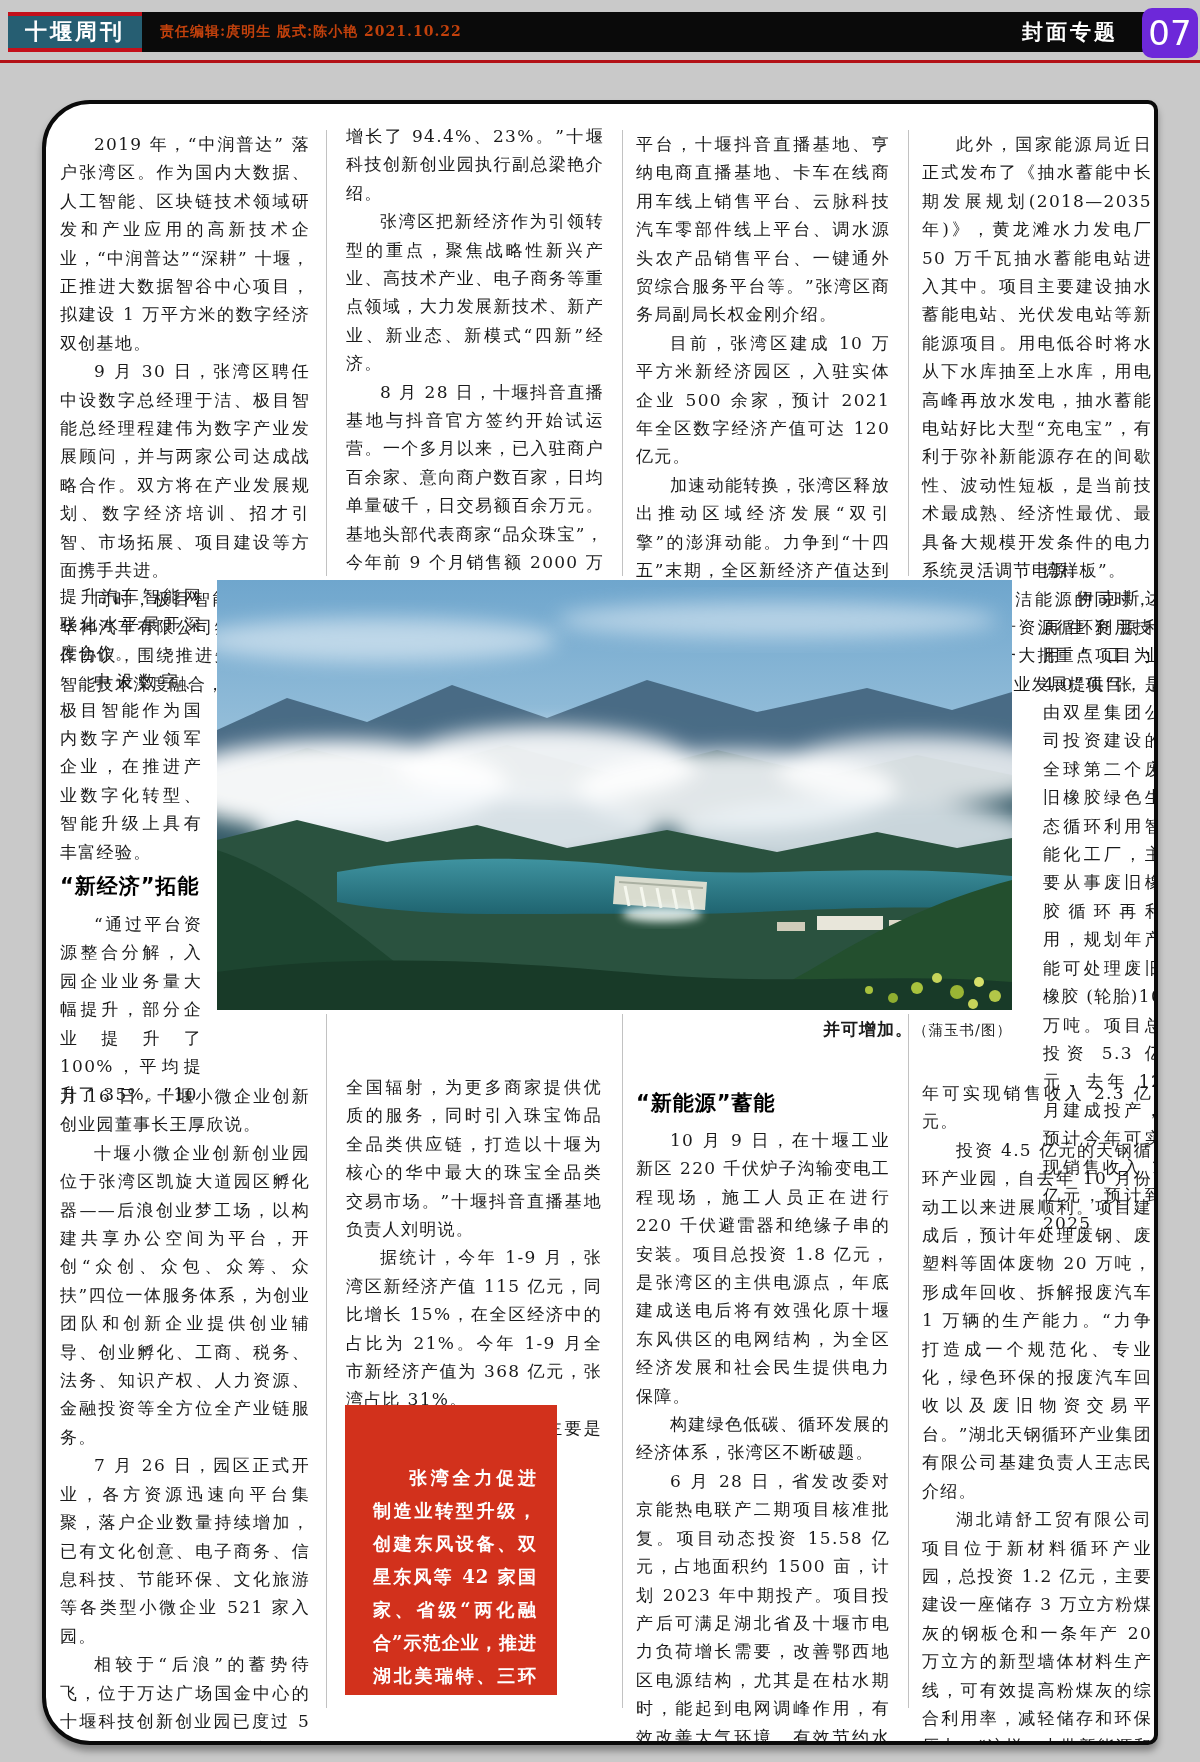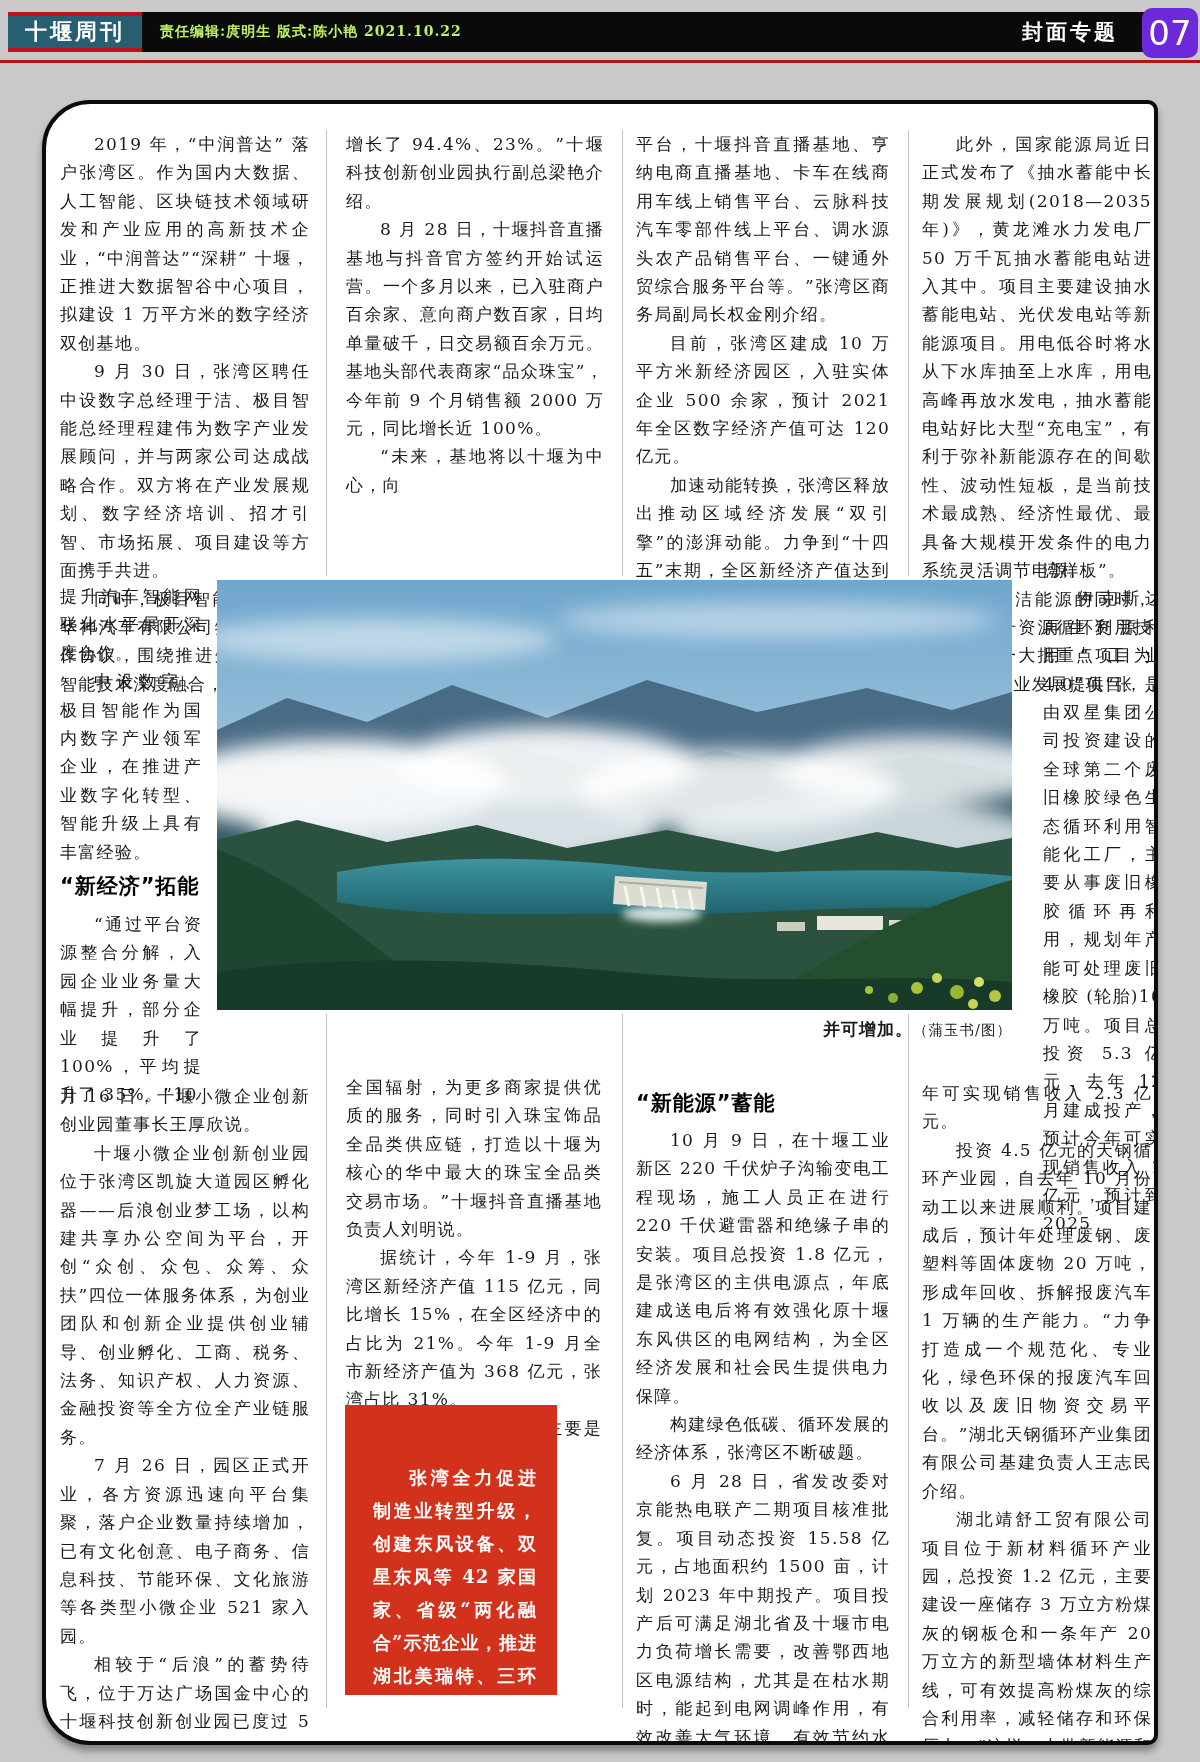--- a/index.html
+++ b/index.html
@@ -12,21 +12,21 @@
   
   .topbar{position:absolute;left:8px;top:12px;width:1188px;height:40px;background:#0a0a0a;}
   .masthead{
     position:absolute;left:0;top:0;width:134px;height:40px;box-sizing:border-box;
     background:#265e72;border-top:4px solid #c3101b;border-bottom:4px solid #c3101b;
     display:flex;align-items:center;justify-content:center;
   }
   .masthead span{color:#fff;font-weight:bold;font-size:22px;letter-spacing:3px;}
   .editor{
     position:absolute;left:152px;top:0;height:40px;display:flex;align-items:center;
-    color:#bef264;font-size:14px;font-weight:bold;letter-spacing:1px;
+    color:#c2410c;font-size:14px;font-weight:bold;letter-spacing:1px;
   }
   .section{
     position:absolute;right:78px;top:0;height:40px;display:flex;align-items:center;
     color:#fff;font-size:21px;font-weight:bold;letter-spacing:3px;
     font-family:"DejaVu Sans","Liberation Sans",sans-serif;
   }
   .pagenum{
     position:absolute;left:1142px;top:8px;width:56px;height:50px;
     background:#6d28d9;border-radius:10px;color:#fff;
     display:flex;align-items:center;justify-content:center;
@@ -106,22 +106,23 @@
       <p class="ind">“通过平台资源整合分解，入园企业业务量大幅提升，部分企业提升了 100%，平均提升了 35%。”10</p>
     </div>
     <div class="blk" style="left:14px;top:978px;width:250px;">
       <p>月 16 日，十堰小微企业创新创业园董事长王厚欣说。</p>
       <p class="ind">十堰小微企业创新创业园位于张湾区凯旋大道园区孵化器——后浪创业梦工场，以构建共享办公空间为平台，开创“众创、众包、众筹、众扶”四位一体服务体系，为创业团队和创新企业提供创业辅导、创业孵化、工商、税务、法务、知识产权、人力资源、金融投资等全方位全产业链服务。</p>
       <p class="ind">7 月 26 日，园区正式开业，各方资源迅速向平台集聚，落户企业数量持续增加，已有文化创意、电子商务、信息科技、节能环保、文化旅游等各类型小微企业 521 家入园。</p>
       <p class="ind">相较于“后浪”的蓄势待飞，位于万达广场国金中心的十堰科技创新创业园已度过 5 岁生日。园区建成电子商务中心、科技创新中心、创业孵化中心，已有在孵企业 62 家。</p>
 
     </div>
 
-    <div class="blk" style="left:300px;top:26px;width:258px;">
+    <div class="blk" style="left:300px;top:18px;width:258px;">
       <p>增长了 94.4%、23%。”十堰科技创新创业园执行副总梁艳介绍。</p>
+      <p class="ind">张湾区把新经济作为引领转型的重点，聚焦战略性新兴产业、高技术产业、电子商务等重点领域，大力发展新技术、新产业、新业态、新模式“四新”经济。</p>
       <p class="ind">8 月 28 日，十堰抖音直播基地与抖音官方签约开始试运营。一个多月以来，已入驻商户百余家、意向商户数百家，日均单量破千，日交易额百余万元。基地头部代表商家“品众珠宝”，今年前 9 个月销售额 2000 万元，同比增长近 100%。</p>
       <p class="ind">“未来，基地将以十堰为中心，向</p>
     </div>
     <div class="blk" style="left:300px;top:969px;width:256px;">
       <p>全国辐射，为更多商家提供优质的服务，同时引入珠宝饰品全品类供应链，打造以十堰为核心的华中最大的珠宝全品类交易市场。”十堰抖音直播基地负责人刘明说。</p>
       <p class="ind">据统计，今年 1-9 月，张湾区新经济产值 115 亿元，同比增长 15%，在全区经济中的占比为 21%。今年 1-9 月全市新经济产值为 368 亿元，张湾占比 31%。</p>
       <p class="ind">“新经济增长较快的主要是电商</p>
     </div>
 
     <div class="redbox">

